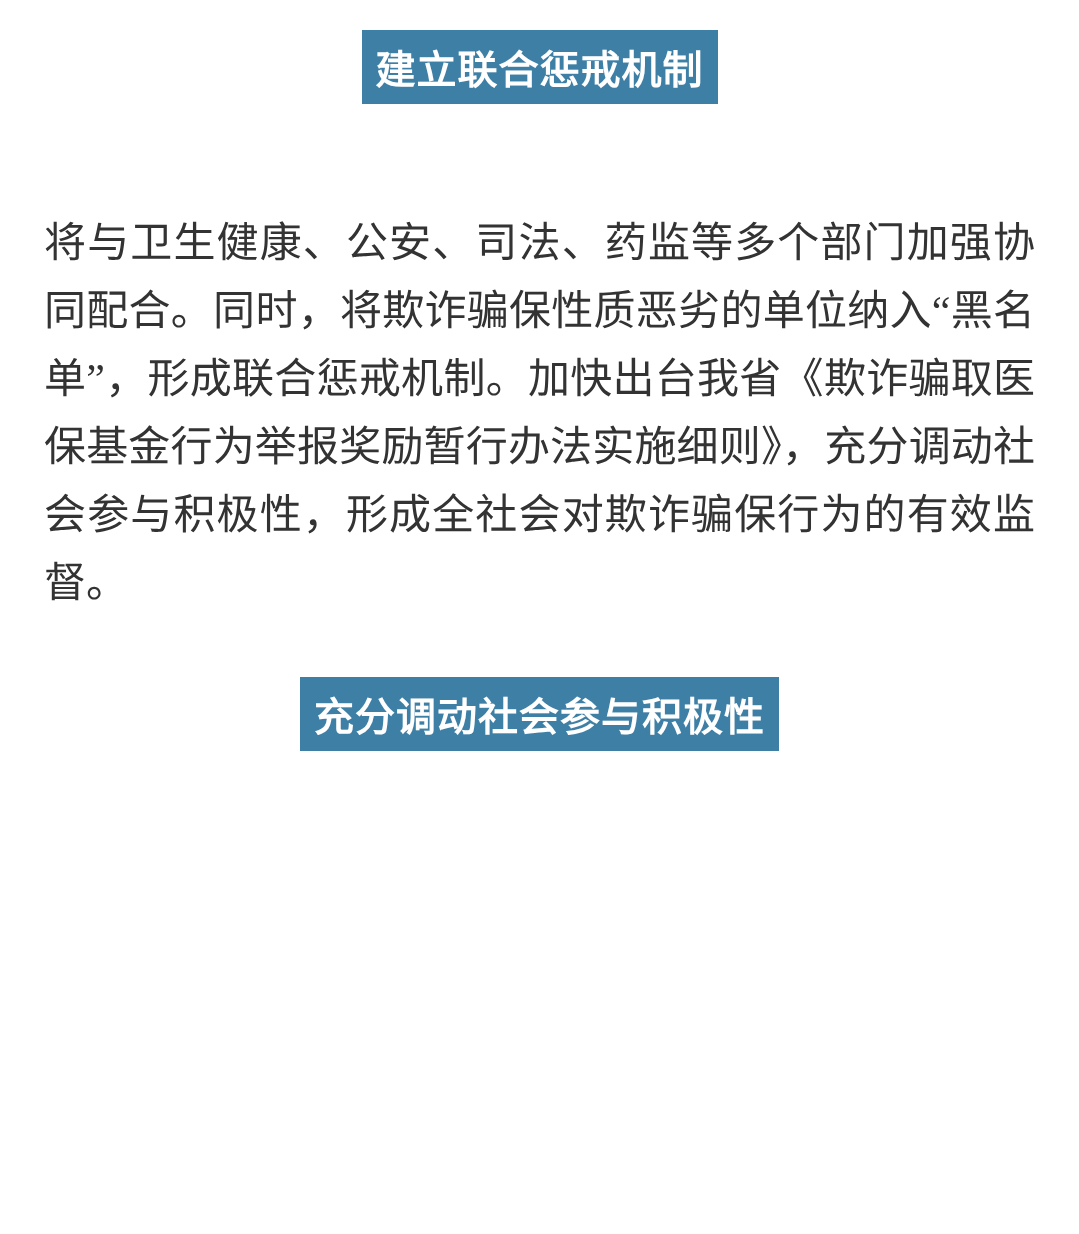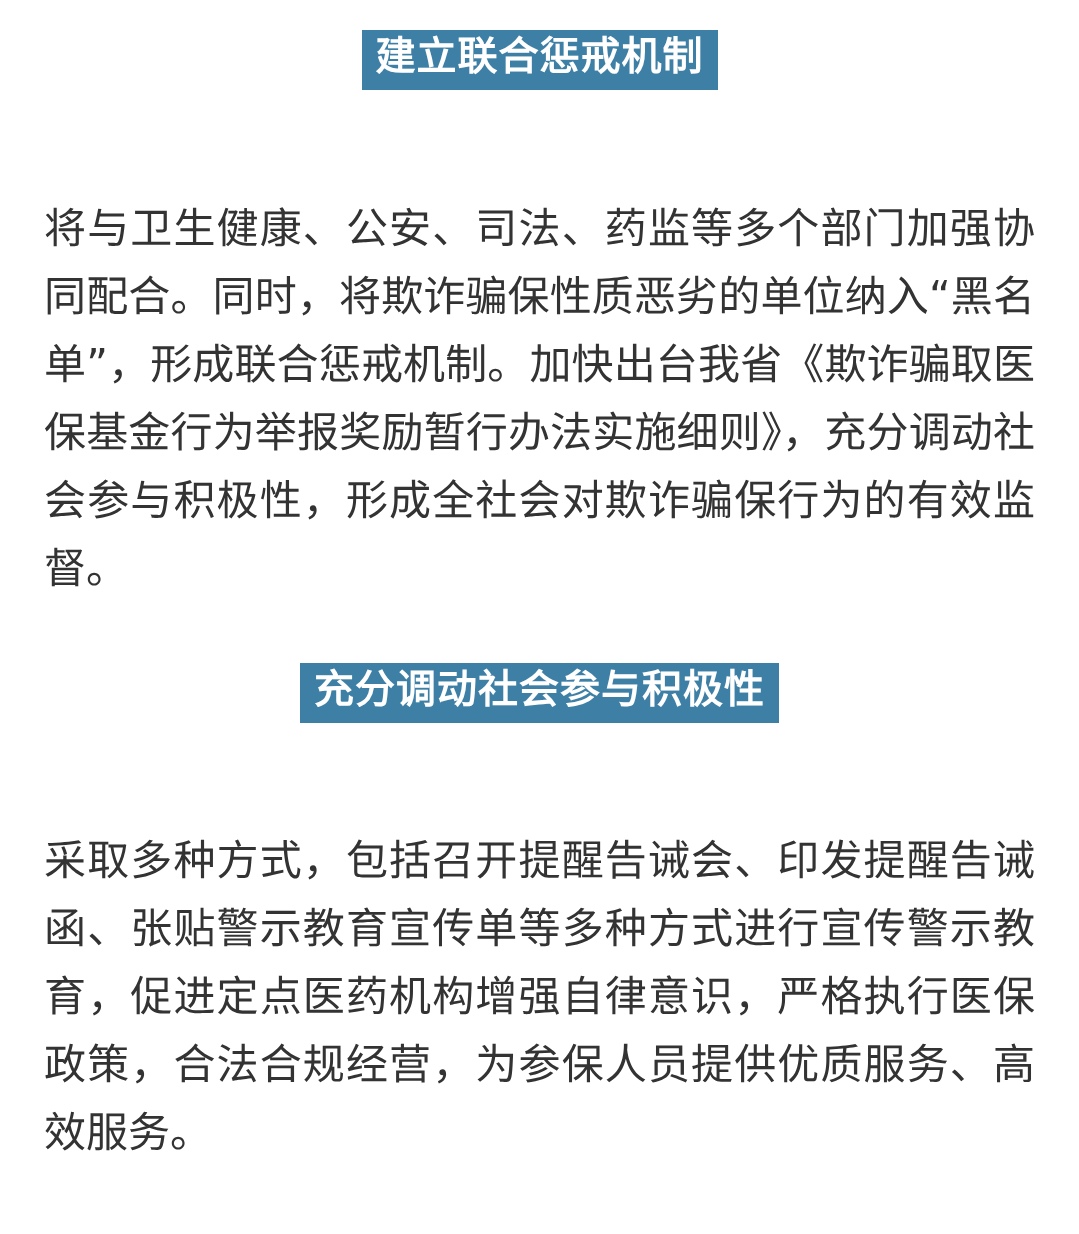--- a/index.html
+++ b/index.html
@@ -29,36 +29,37 @@
     align-items: center;
   }
   .heading {
     display: inline-block;
     background: #3e7fa6;
     color: #ffffff;
     font-size: 40px;
     font-weight: bold;
     letter-spacing: 1px;
     line-height: 1.3;
-    padding: 0 14px 8px 14px;
+    padding: 14px 14px 8px 14px;
     white-space: nowrap;
   }
   .heading-1 { margin-top: 30px; }
   .heading-2 { margin-top: 4px; }
   .body-text {
     font-size: 42px;
     line-height: 1.62;
     letter-spacing: 0px;
     color: #333333;
     text-align: justify;
     text-justify: inter-ideograph;
     margin: 0;
   }
   .para-1 {
     margin-top: 72px;
+    font-family: Liberation Serif, serif;
   }
   .para-2 {
     margin-top: 70px;
   }
   .spacer-mid {
     height: 56px;
   }
 </style>
 </head>
 <body>
@@ -70,15 +71,14 @@
   </div>
 
   <p class="body-text para-1">将与卫生健康、公安、司法、药监等多个部门加强协同配合。同时，将欺诈骗保性质恶劣的单位纳入“黑名单”，形成联合惩戒机制。加快出台我省《欺诈骗取医保基金行为举报奖励暂行办法实施细则》，充分调动社会参与积极性，形成全社会对欺诈骗保行为的有效监督。</p>
 
   <div class="spacer-mid"></div>
 
   <div class="heading-row">
     <h2 class="heading heading-2">充分调动社会参与积极性</h2>
   </div>
 
-  <p class="body-text para-2">采取多种方式，包括召开提醒告诫会、印发提醒告诫函、张贴警示教育宣传单等多种方式进行宣传警示教育，促进定点医药机构增强自律意识，严格执行医保政策，合法合规经营，为参保人员提供优质服务、高效服务。</p>
 
 </div>
 
 </body></html>

